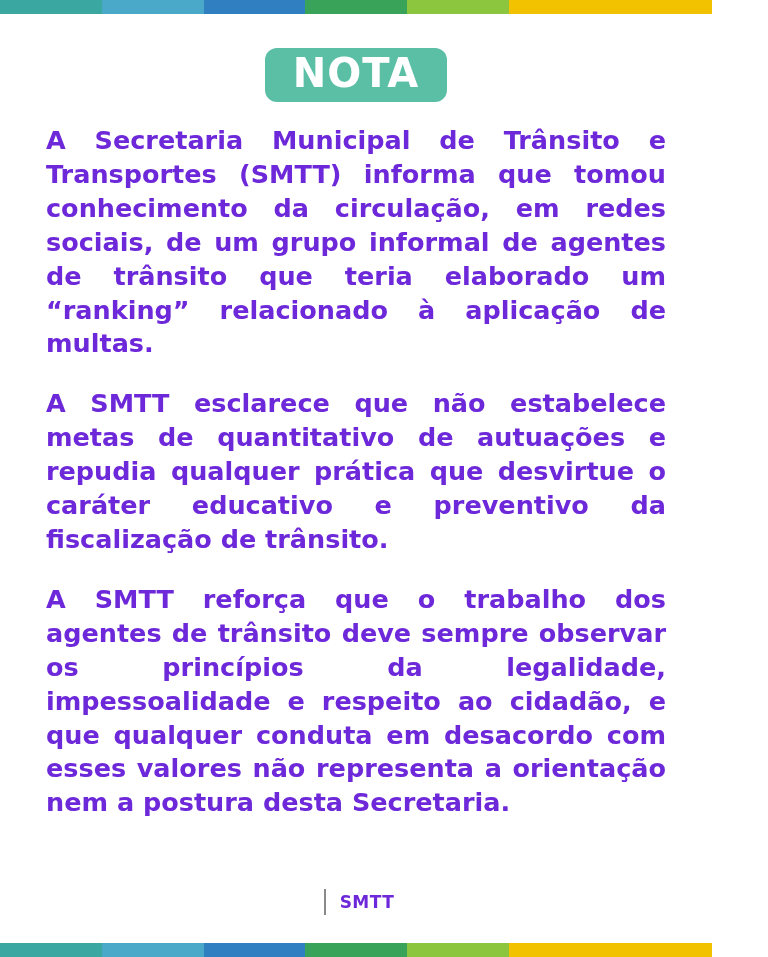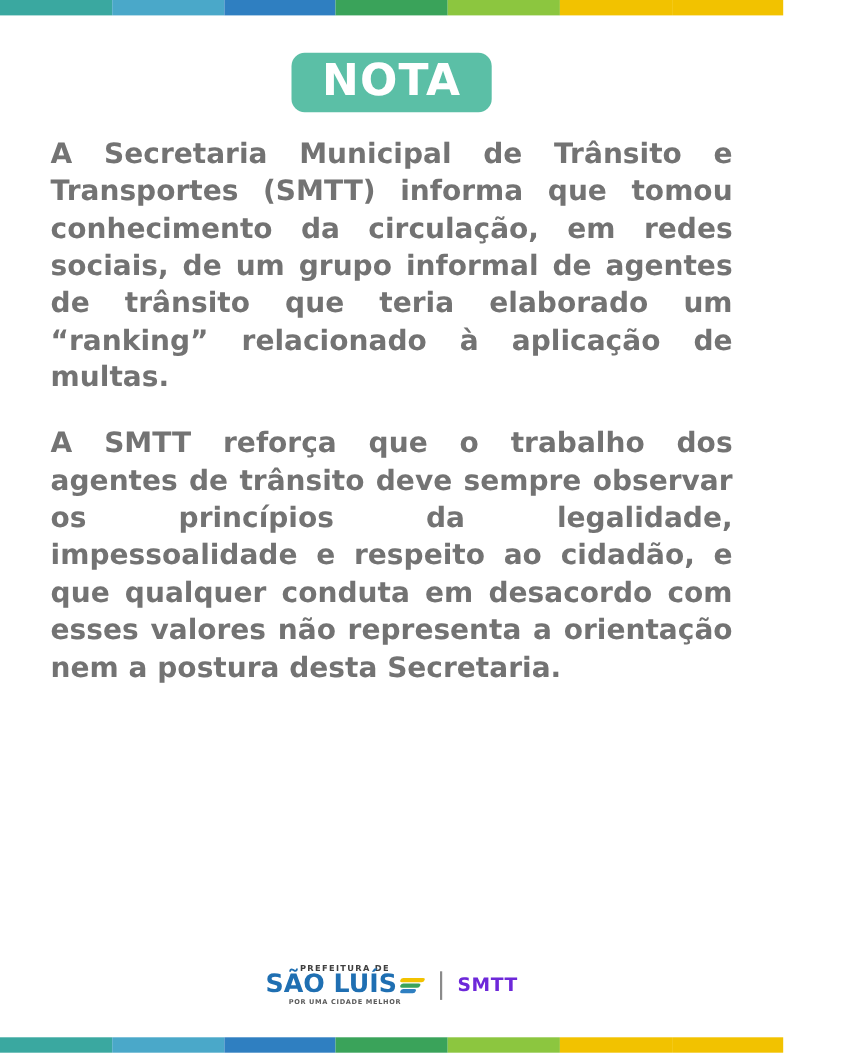--- a/index.html
+++ b/index.html
@@ -66,21 +66,21 @@
     font-size: 40px;
     font-weight: bold;
     letter-spacing: 1px;
     padding: 4px 28px 8px 28px;
     border-radius: 12px;
     line-height: 1.05;
     font-family: "DejaVu Sans", sans-serif;
   }
 
   .body-text {
-    color: #737373;
+    color: #6d28d9;
     font-size: 25.5px;
     font-weight: bold;
     line-height: 1.33;
     text-align: justify;
     font-family: "DejaVu Sans", sans-serif;
   }
   .para {
     margin: 0 0 26px 0;
     text-align: justify;
     text-justify: inter-word;
@@ -172,36 +172,25 @@
   </div>
 
   <div class="content">
 
     <div class="badge-wrap">
       <div class="badge">NOTA</div>
     </div>
 
     <div class="body-text">
       <p class="para">A Secretaria Municipal de Trânsito e Transportes (SMTT) informa que tomou conhecimento da circulação, em redes sociais, de um grupo informal de agentes de trânsito que teria elaborado um “ranking” relacionado à aplicação de multas.</p>
+      <p class="para">A SMTT esclarece que não estabelece metas de quantitativo de autuações e repudia qualquer prática que desvirtue o caráter educativo e preventivo da fiscalização de trânsito.</p>
       <p class="para">A SMTT reforça que o trabalho dos agentes de trânsito deve sempre observar os princípios da legalidade, impessoalidade e respeito ao cidadão, e que qualquer conduta em desacordo com esses valores não representa a orientação nem a postura desta Secretaria.</p>
     </div>
 
     <div class="footer">
-      <div class="logo">
-        <div class="logo-top">PREFEITURA DE</div>
-        <div class="logo-main">
-          <span>SÃO LUÍS</span>
-          <span class="logo-swoosh">
-            <span class="sw1"></span>
-            <span class="sw2"></span>
-            <span class="sw3"></span>
-          </span>
-        </div>
-        <div class="logo-sub">POR UMA CIDADE MELHOR</div>
-      </div>
       <div class="divider"></div>
       <div class="smtt-label">SMTT</div>
     </div>
 
   </div>
 
   <div class="stripe stripe-bottom">
     <div class="seg" style="background:#3aa8a0;width:14.3%"></div>
     <div class="seg" style="background:#4aa8c9;width:14.3%"></div>
     <div class="seg" style="background:#2f7fc1;width:14.3%"></div>

